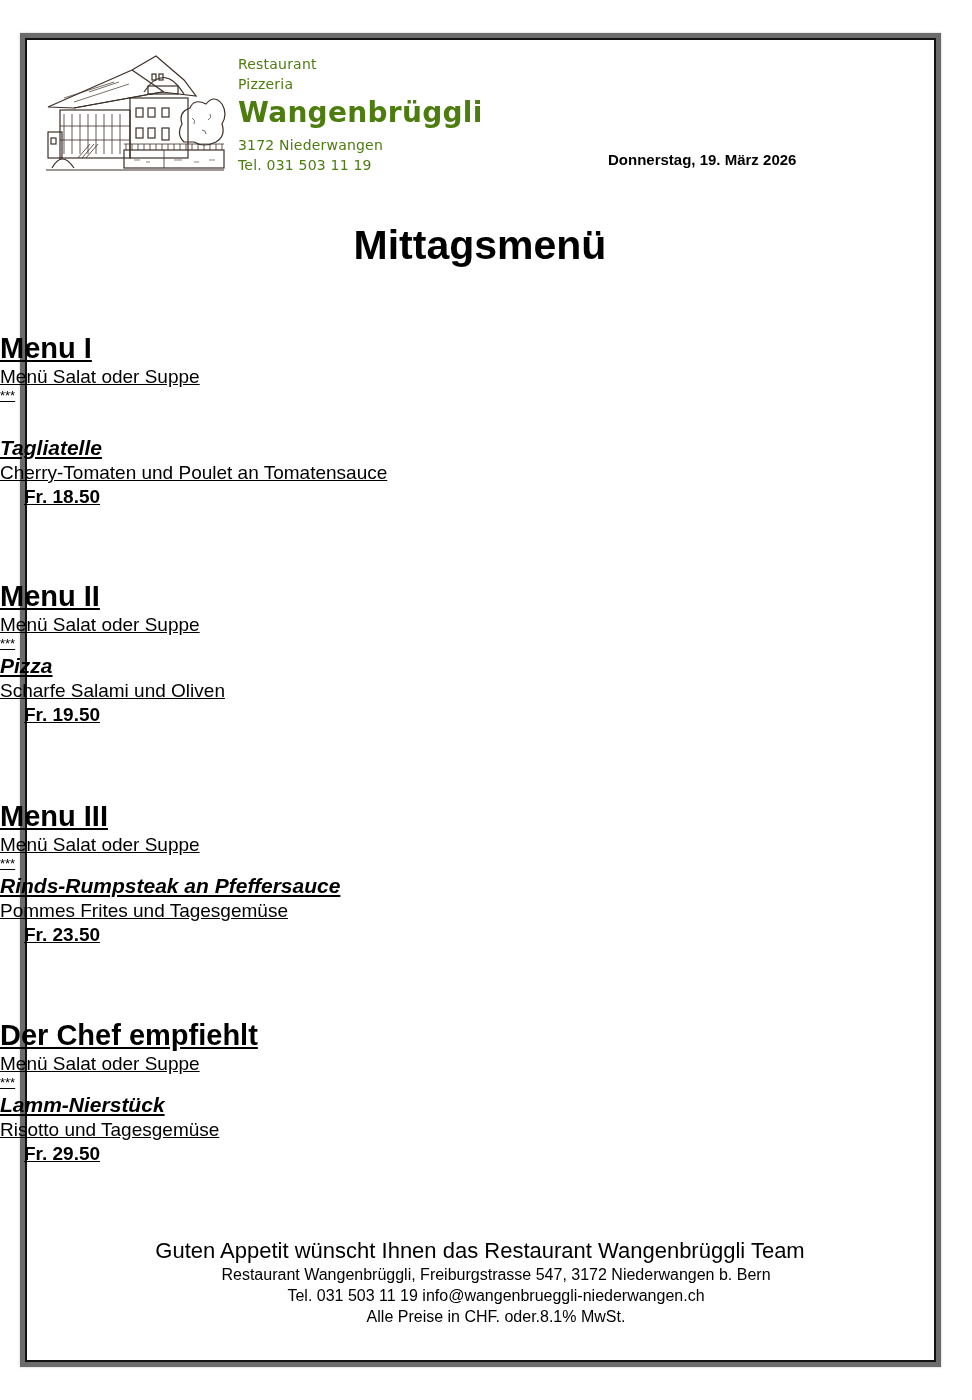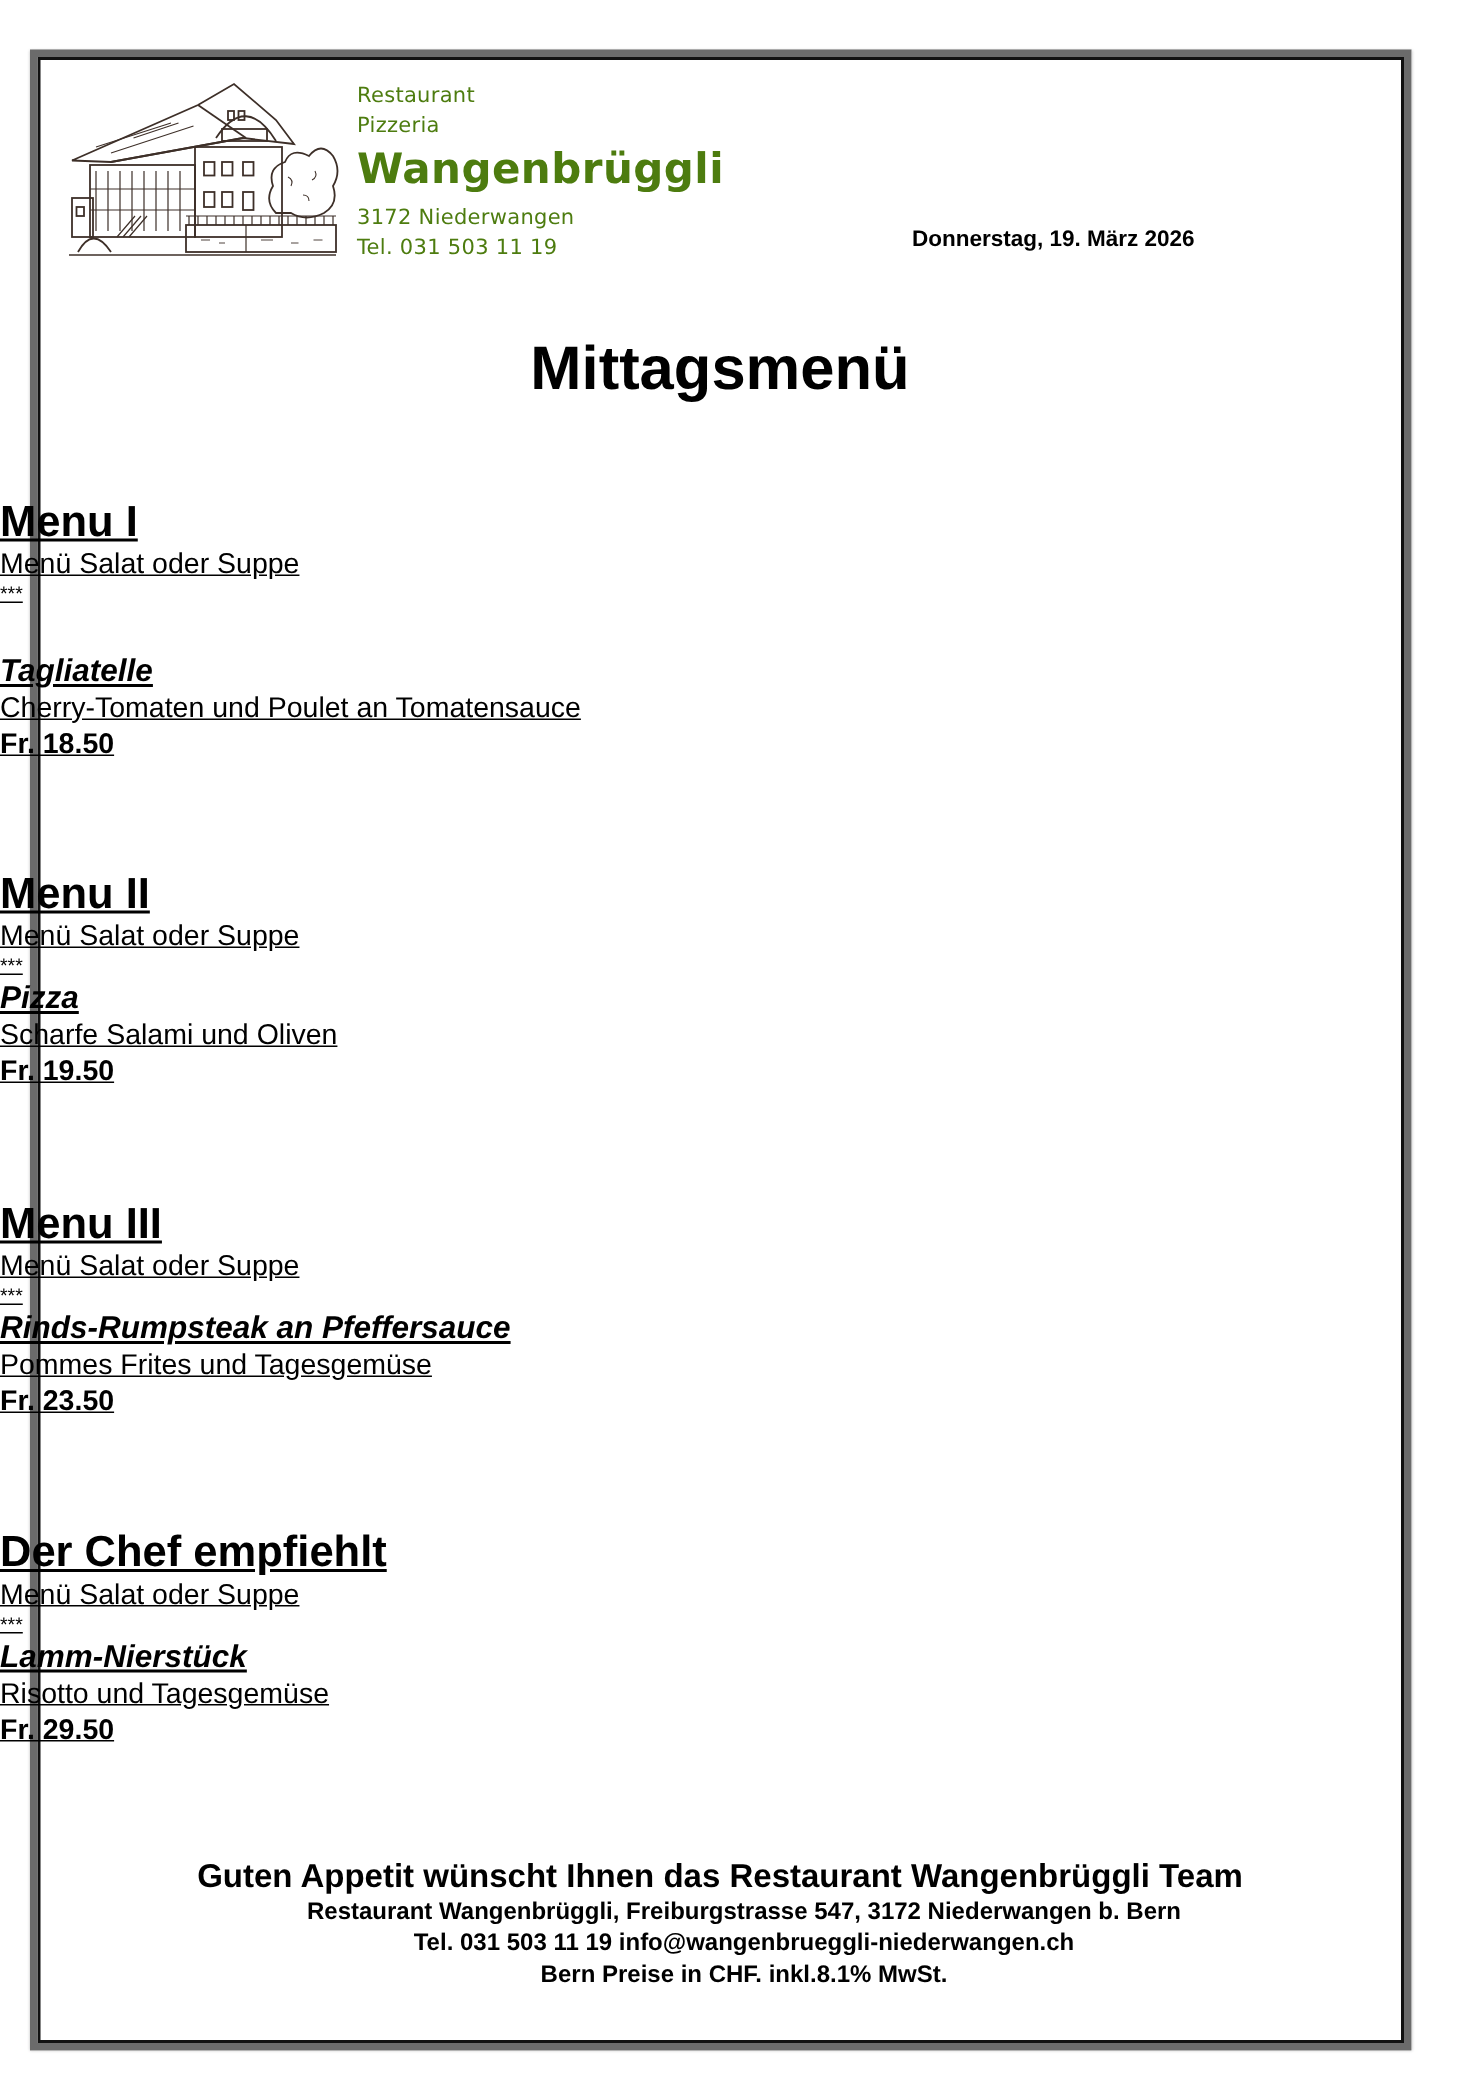--- a/index.html
+++ b/index.html
@@ -26,23 +26,23 @@
   .date { position: absolute; left: 608px; top: 151px; font-size: 15px; font-weight: bold; }
 
   .title { position: absolute; left: 0; width: 960px; top: 222px; text-align: center; font-size: 41px; font-weight: bold; }
 
   .menu { position: absolute; left: 0; width: 960px; text-align: left; text-decoration: underline; }
   .menu-heading { font-size: 29px; font-weight: bold; line-height: 34px; }
   .menu-starter { font-size: 19px; line-height: 24px; }
   .menu-sep { font-size: 13px; line-height: 14px; }
   .menu-dish { font-size: 21px; font-weight: bold; font-style: italic; line-height: 26px; }
   .menu-desc { font-size: 19px; line-height: 24px; }
-  .menu-price { font-size: 19px; font-weight: bold; line-height: 24px; }
+  .menu-price { font-size: 19px; font-weight: bold; line-height: 24px; padding-left: 24px; }
 
-  .footer { position: absolute; left: 0; width: 960px; top: 1238px; text-align: center; font-weight: bold; }
+  .footer { position: absolute; left: 0; width: 960px; top: 1238px; text-align: center; }
   .footer-greeting { font-size: 22px; line-height: 26px; }
   .footer-line { font-size: 16px; line-height: 21px; padding-left: 32px; }
 </style>
 </head>
 <body>
 
 <div class="frame-outer">
   <div class="frame-inner"></div>
 </div>
 
@@ -133,14 +133,14 @@
   <div class="menu-sep">***</div>
   <div class="menu-dish" style="margin-top:2px;">Lamm-Nierstück</div>
   <div class="menu-desc">Risotto und Tagesgemüse</div>
   <div class="menu-price">Fr. 29.50</div>
 </div>
 
 <div class="footer">
   <div class="footer-greeting">Guten Appetit wünscht Ihnen das Restaurant Wangenbrüggli Team</div>
   <div class="footer-line">Restaurant Wangenbrüggli, Freiburgstrasse 547, 3172 Niederwangen b. Bern</div>
   <div class="footer-line">Tel. 031 503 11 19 info@wangenbrueggli-niederwangen.ch</div>
-  <div class="footer-line">Bern Preise in CHF. inkl.8.1% MwSt.</div>
+  <div class="footer-line">Alle Preise in CHF. oder.8.1% MwSt.</div>
 </div>
 
 </body></html>

